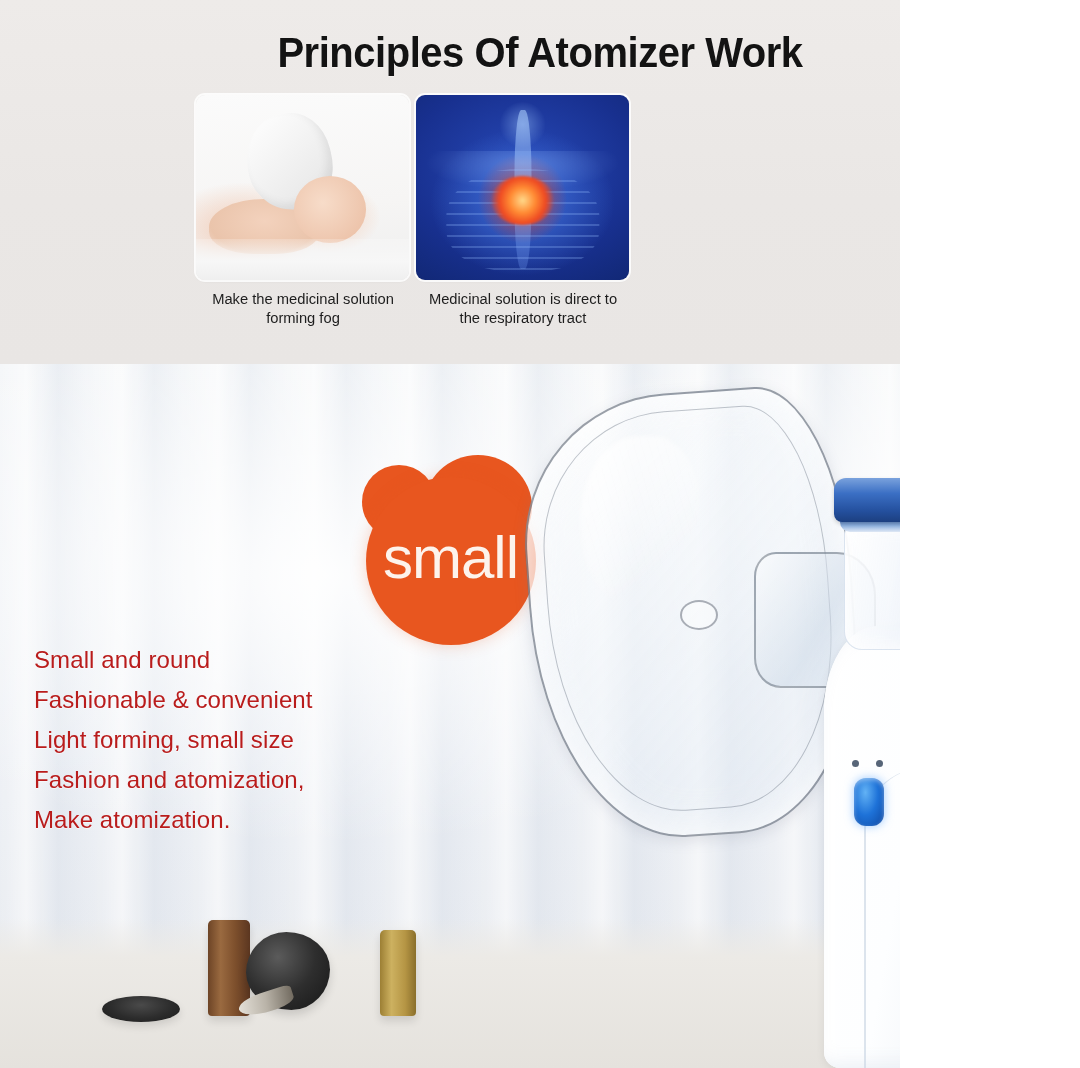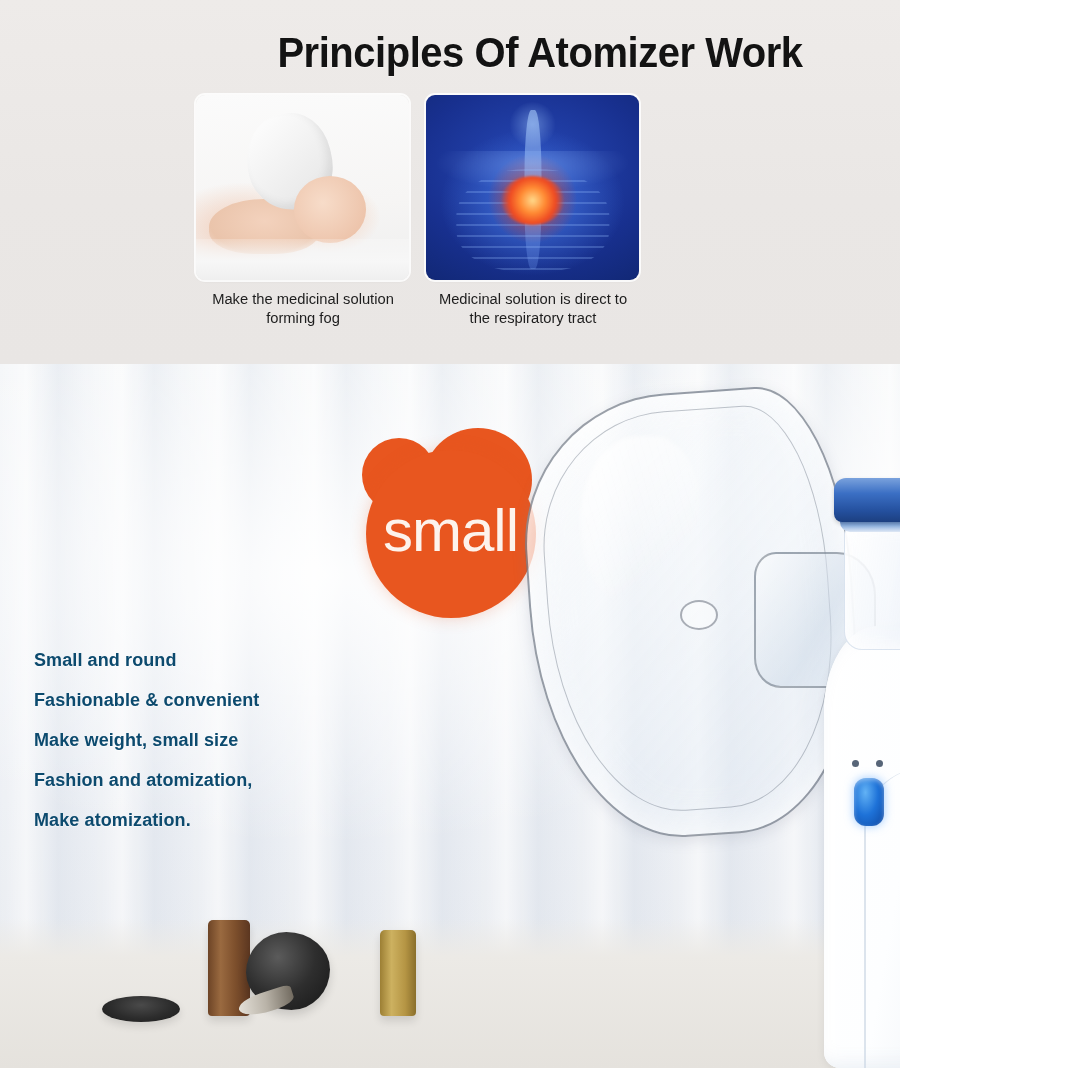--- a/index.html
+++ b/index.html
@@ -45,21 +45,21 @@
     transform: scaleX(0.93);
     text-shadow: 0 1px 0 rgba(255,255,255,0.45);
   }
 
   .thumbs {
     position: absolute;
     top: 95px;
     left: 196px;
     width: 690px;
     display: flex;
-    gap: 17px;
+    gap: 7px;
     align-items: flex-start;
   }
   .thumb-col {
     width: 213px;
     display: flex;
     flex-direction: column;
     align-items: center;
   }
   .thumb {
     position: relative;
@@ -304,21 +304,21 @@
     width: 36px; height: 86px;
     background: linear-gradient(90deg, #9c7f34 0%, #cdb160 32%, #b59544 70%, #8a6f2c 100%);
     border-radius: 5px 5px 4px 4px;
     box-shadow: 0 5px 9px rgba(0,0,0,0.12);
   }
 
   
   .badge {
     position: absolute;
     left: 358px;
-    top: 428px;
+    top: 455px;
     width: 185px;
     height: 190px;
   }
   .badge .blob-main {
     position: absolute;
     left: 8px; top: 22px;
     width: 170px; height: 168px;
     background: #e8561f;
     border-radius: 50%;
     box-shadow: 0 0 16px rgba(232,86,31,0.25);
@@ -357,27 +357,26 @@
 
   
   .features {
     position: absolute;
     left: 34px;
     top: 640px;
     width: 420px;
     z-index: 4;
   }
   .features .line {
-    font-size: 18px;
+    font-size: 24px;
     line-height: 40px;
-    color: #0c4a6e;
+    color: #b91c1c;
     font-family: "Liberation Sans", sans-serif;
     letter-spacing: 0.1px;
     text-shadow: 0 1px 1px rgba(255,255,255,0.6);
-    font-weight: bold;
   }
 
   
   .device {
     position: absolute;
     left: 818px;
     top: 478px;
     width: 220px;
     height: 590px;
     z-index: 5;
@@ -572,21 +571,21 @@
   <div class="badge">
     <div class="blob-bump-l"></div>
     <div class="blob-bump-r"></div>
     <div class="blob-main"></div>
     <div class="blob-label">small</div>
   </div>
 
   <div class="features">
     <div class="line">Small and round</div>
     <div class="line">Fashionable &amp; convenient</div>
-    <div class="line">Make weight, small size</div>
+    <div class="line">Light forming, small size</div>
     <div class="line">Fashion and atomization,</div>
     <div class="line">Make atomization.</div>
   </div>
 
   <div class="device">
     <div class="body"></div>
     <div class="grip"></div>
     <div class="stripe"></div>
     <div class="tank">
       <div class="tank-line"></div>

